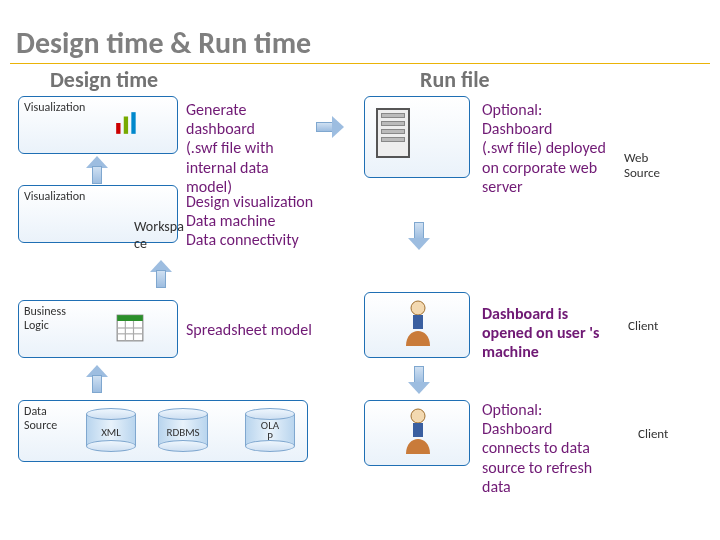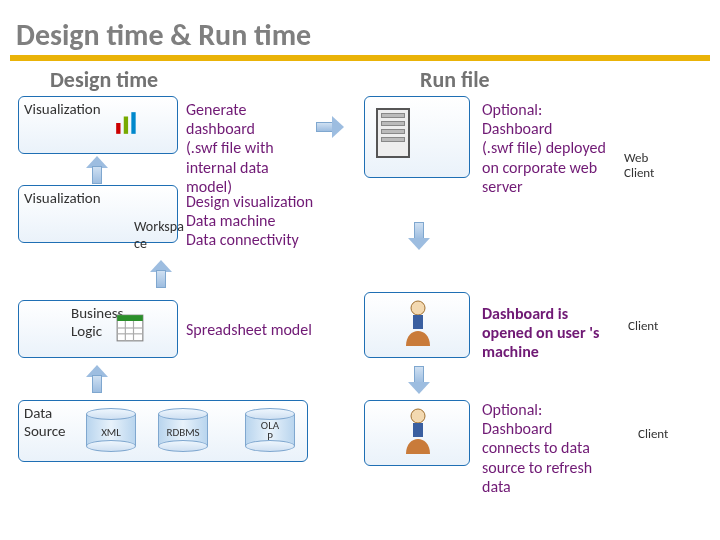--- a/index.html
+++ b/index.html
@@ -1,22 +1,22 @@
 <!DOCTYPE html>
 <html><head>
 <meta charset="utf-8">
 <style>
   * { box-sizing: border-box; margin: 0; padding: 0; }
   body { width: 720px; height: 540px; font-family: Calibri, Arial, sans-serif; background: #fff; position: relative; overflow: hidden; }
-  .title { font-size: 30px; font-weight: bold; color: #7f7f7f; border-bottom: 6px solid #eab308; padding: 8px 6px 2px; margin: 8px 10px; }
+  .title { font-size: 30px; font-weight: bold; color: #7f7f7f; border-bottom: 1px solid #eab308; padding: 8px 6px 2px; margin: 16px 10px; }
   .section-label { font-size: 22px; color: #737373; font-weight: bold; }
   .col-design { position: absolute; left: 50px; top: 66px; }
   .col-run { position: absolute; left: 420px; top: 66px; }
   .box { position: absolute; border: 1.5px solid #1f6fb4; border-radius: 6px; background: linear-gradient(#fff,#eaf2fa); }
-  .label { position: absolute; font-size: 15px; color: #333; }
+  .label { position: absolute; font-size: 12px; color: #333; }
   .desc { position: absolute; font-size: 16px; color: #701a75; line-height: 1.2; }
   .arrow-up { position: absolute; width: 22px; height: 28px; }
   .arrow-up .shaft { position: absolute; left: 6px; top: 10px; width: 10px; height: 18px; background: linear-gradient(#cfe0f2,#9dbde0); border: 1px solid #7fa7cf; }
   .arrow-up .head { position: absolute; left: 0; top: 0; width: 0; height: 0; border-left: 11px solid transparent; border-right: 11px solid transparent; border-bottom: 12px solid #9dbde0; }
   .arrow-right { position: absolute; width: 30px; height: 22px; }
   .arrow-right .shaft { position: absolute; left:0; top:6px; width:18px; height:10px; background: linear-gradient(#cfe0f2,#9dbde0); border:1px solid #7fa7cf; }
   .arrow-right .head { position: absolute; left:16px; top:0; width:0; height:0; border-top:11px solid transparent; border-bottom:11px solid transparent; border-left:12px solid #9dbde0; }
   .arrow-down { position:absolute; width:22px; height:28px; }
   .arrow-down .shaft { position:absolute; left:6px; top:0; width:10px; height:18px; background:linear-gradient(#cfe0f2,#9dbde0); border:1px solid #7fa7cf; }
   .arrow-down .head { position:absolute; left:0; top:16px; width:0; height:0; border-left:11px solid transparent; border-right:11px solid transparent; border-top:12px solid #9dbde0; }
@@ -58,21 +58,21 @@
 
 <div class="box" style="left:18px; top:185px; width:160px; height:58px;"></div>
 <div class="label" style="left:24px; top:189px;">Visualization</div>
 <div class="label" style="left:110px; top:218px; font-size:14px; white-space:pre-line;margin-left:24px;">Workspa
 ce</div>
 <div class="desc" style="left:186px; top:192px; width:130px; white-space:pre-line;">Design visualization
 Data machine
 Data connectivity</div>
 
 <div class="box" style="left:18px; top:300px; width:160px; height:58px;"></div>
-<div class="label" style="left:24px; top:304px; white-space:pre-line;margin-left:47px;">Business
+<div class="label" style="left:24px; top:304px; white-space:pre-line;">Business
 Logic</div>
 <div class="icon-sheet" style="left:116px; top:314px;">
   <svg viewBox="0 0 24 24">
       <rect x="1" y="1" width="22" height="22" fill="#fff" stroke="#888"></rect>
       <rect x="1" y="1" width="22" height="5" fill="#2a8f2a"></rect>
       <line x1="1" y1="12" x2="23" y2="12" stroke="#aaa"></line>
       <line x1="1" y1="17" x2="23" y2="17" stroke="#aaa"></line>
       <line x1="8" y1="6" x2="8" y2="23" stroke="#aaa"></line>
       <line x1="15" y1="6" x2="15" y2="23" stroke="#aaa"></line>
     </svg>
@@ -129,21 +129,21 @@
       <div class="slot"></div>
       <div class="slot"></div>
     </div>
   </div>
 <div class="desc" style="left:482px; top:100px; width:150px; white-space:pre-line;">Optional:
 Dashboard
 (.swf file) deployed
 on corporate web
 server</div>
 <div class="sideword" style="left:624px; top:150px; white-space:pre-line;">Web
-Client</div>
+Source</div>
 
 <div class="arrow-down" style="left:408px; top:222px;">
     <div class="shaft"></div>
     <div class="head"></div>
   </div>
 
 <div class="box" style="left:364px; top:292px; width:106px; height:66px;"></div>
 <div class="person-icon" style="left:398px; top:298px;">
   <svg viewBox="0 0 40 50">
       <circle cx="20" cy="10" r="7" fill="#f3d9b1" stroke="#a07030"></circle>

